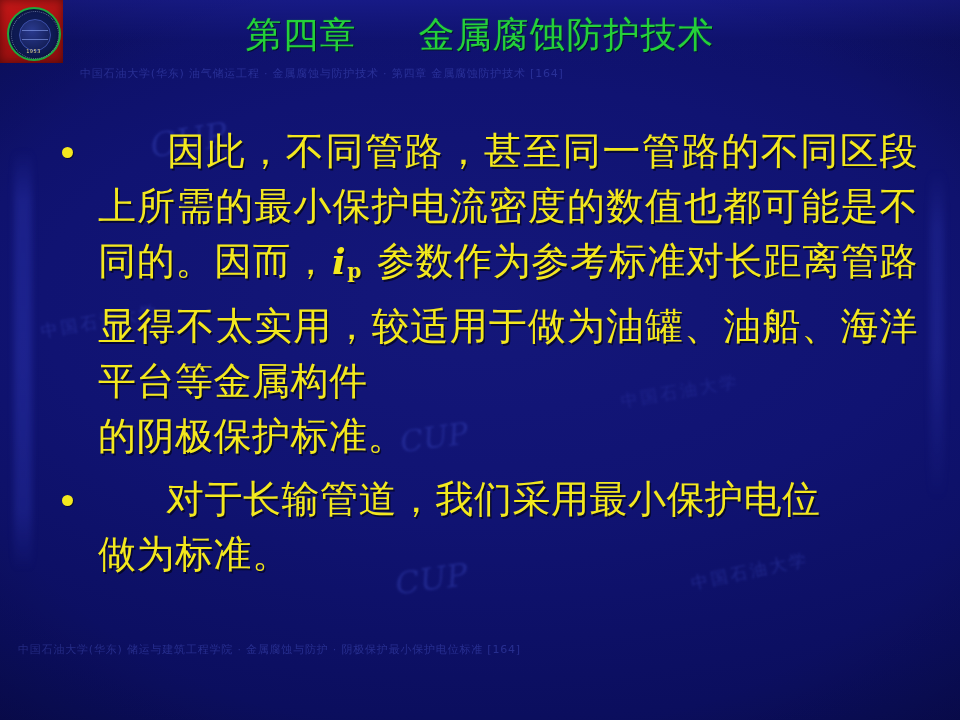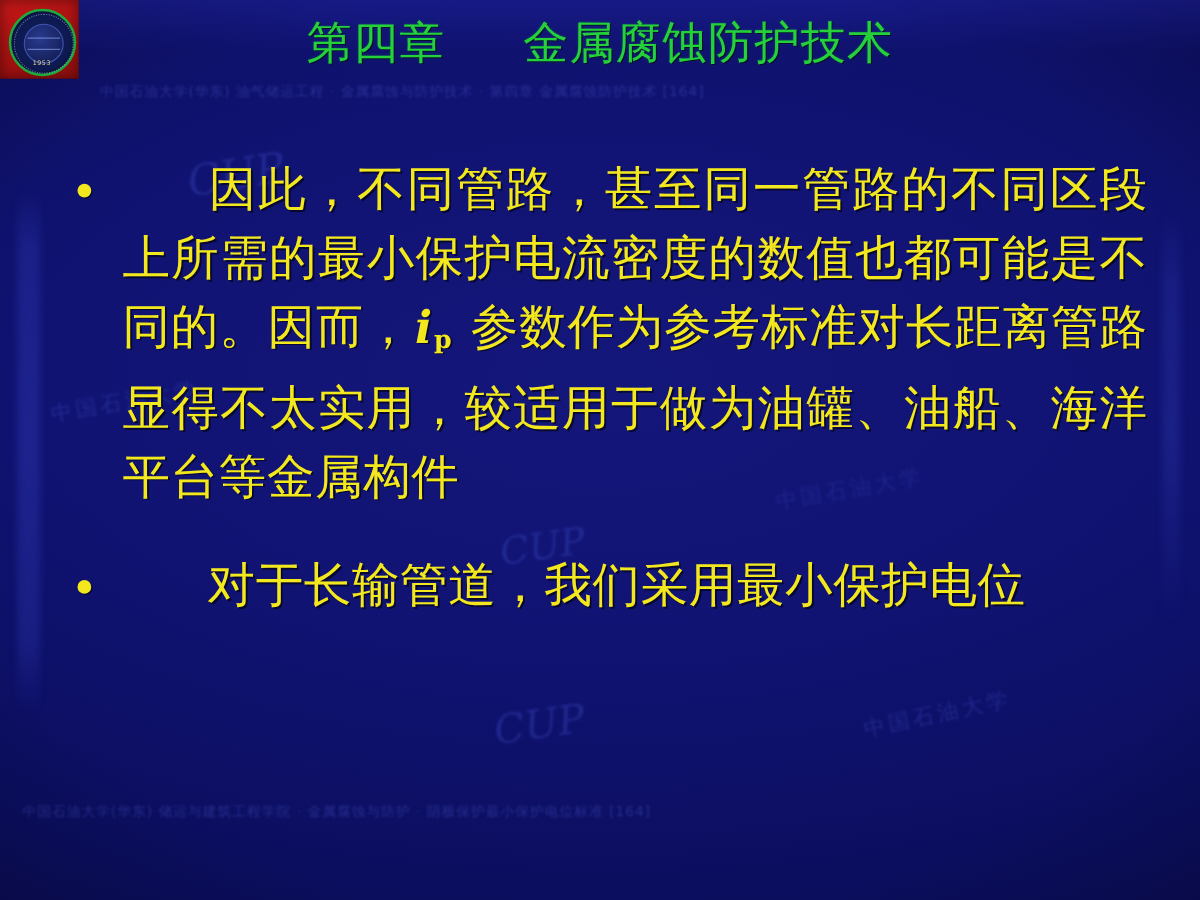--- a/index.html
+++ b/index.html
@@ -175,21 +175,21 @@
     padding-left: 52px;
     color: #f3e81e;
     font-family: "DejaVu Serif", "Liberation Serif", serif;
     font-size: 38px;
     line-height: 55px;
     letter-spacing: 0.5px;
     text-shadow: 1.5px 1.5px 0 rgba(0,0,6,0.60);
     text-align: justify;
     text-justify: inter-character;
   }
-  .para + .para { margin-top: 32px; }
+  .para + .para { margin-top: 8px; }
   .para .bullet {
     position: absolute;
     left: 16px;
     top: 23px;
     width: 11px; height: 11px;
     border-radius: 50%;
     background: #f3e81e;
     box-shadow: 1px 1px 0 rgba(0,0,6,0.55);
   }
   .para .indent { display: inline-block; width: 68px; }
@@ -246,25 +246,27 @@
     </div>
   </div>
 
   <div class="title">第四章     金属腐蚀防护技术</div>
 
   <div class="body-area">
 
     <div class="para">
       <span class="bullet"></span>
       <span class="indent"></span><span>因此，不同管路，甚至同一管路的不</span><span>同区段上所需的最小保护电流密度的数值</span><span>也都可能是不同的。因而，</span><span class="ip"><span>i</span><sub>p</sub></span><span> 参数作为参考</span><span>标准对长距离管路显得不太实用，较适用</span><span>于做为油罐、油船、海洋平台等金属构件</span>
+      <div class="last-line">的阴极保护标准。</div>
     </div>
 
     <div class="para">
       <span class="bullet"></span>
       <span class="indent"></span><span>对于长输管道，我们采用最小保护电位</span>
+      <div class="last-line">做为标准。</div>
     </div>
 
   </div>
 
   <div class="toolbar">
 
     
     
     
     

